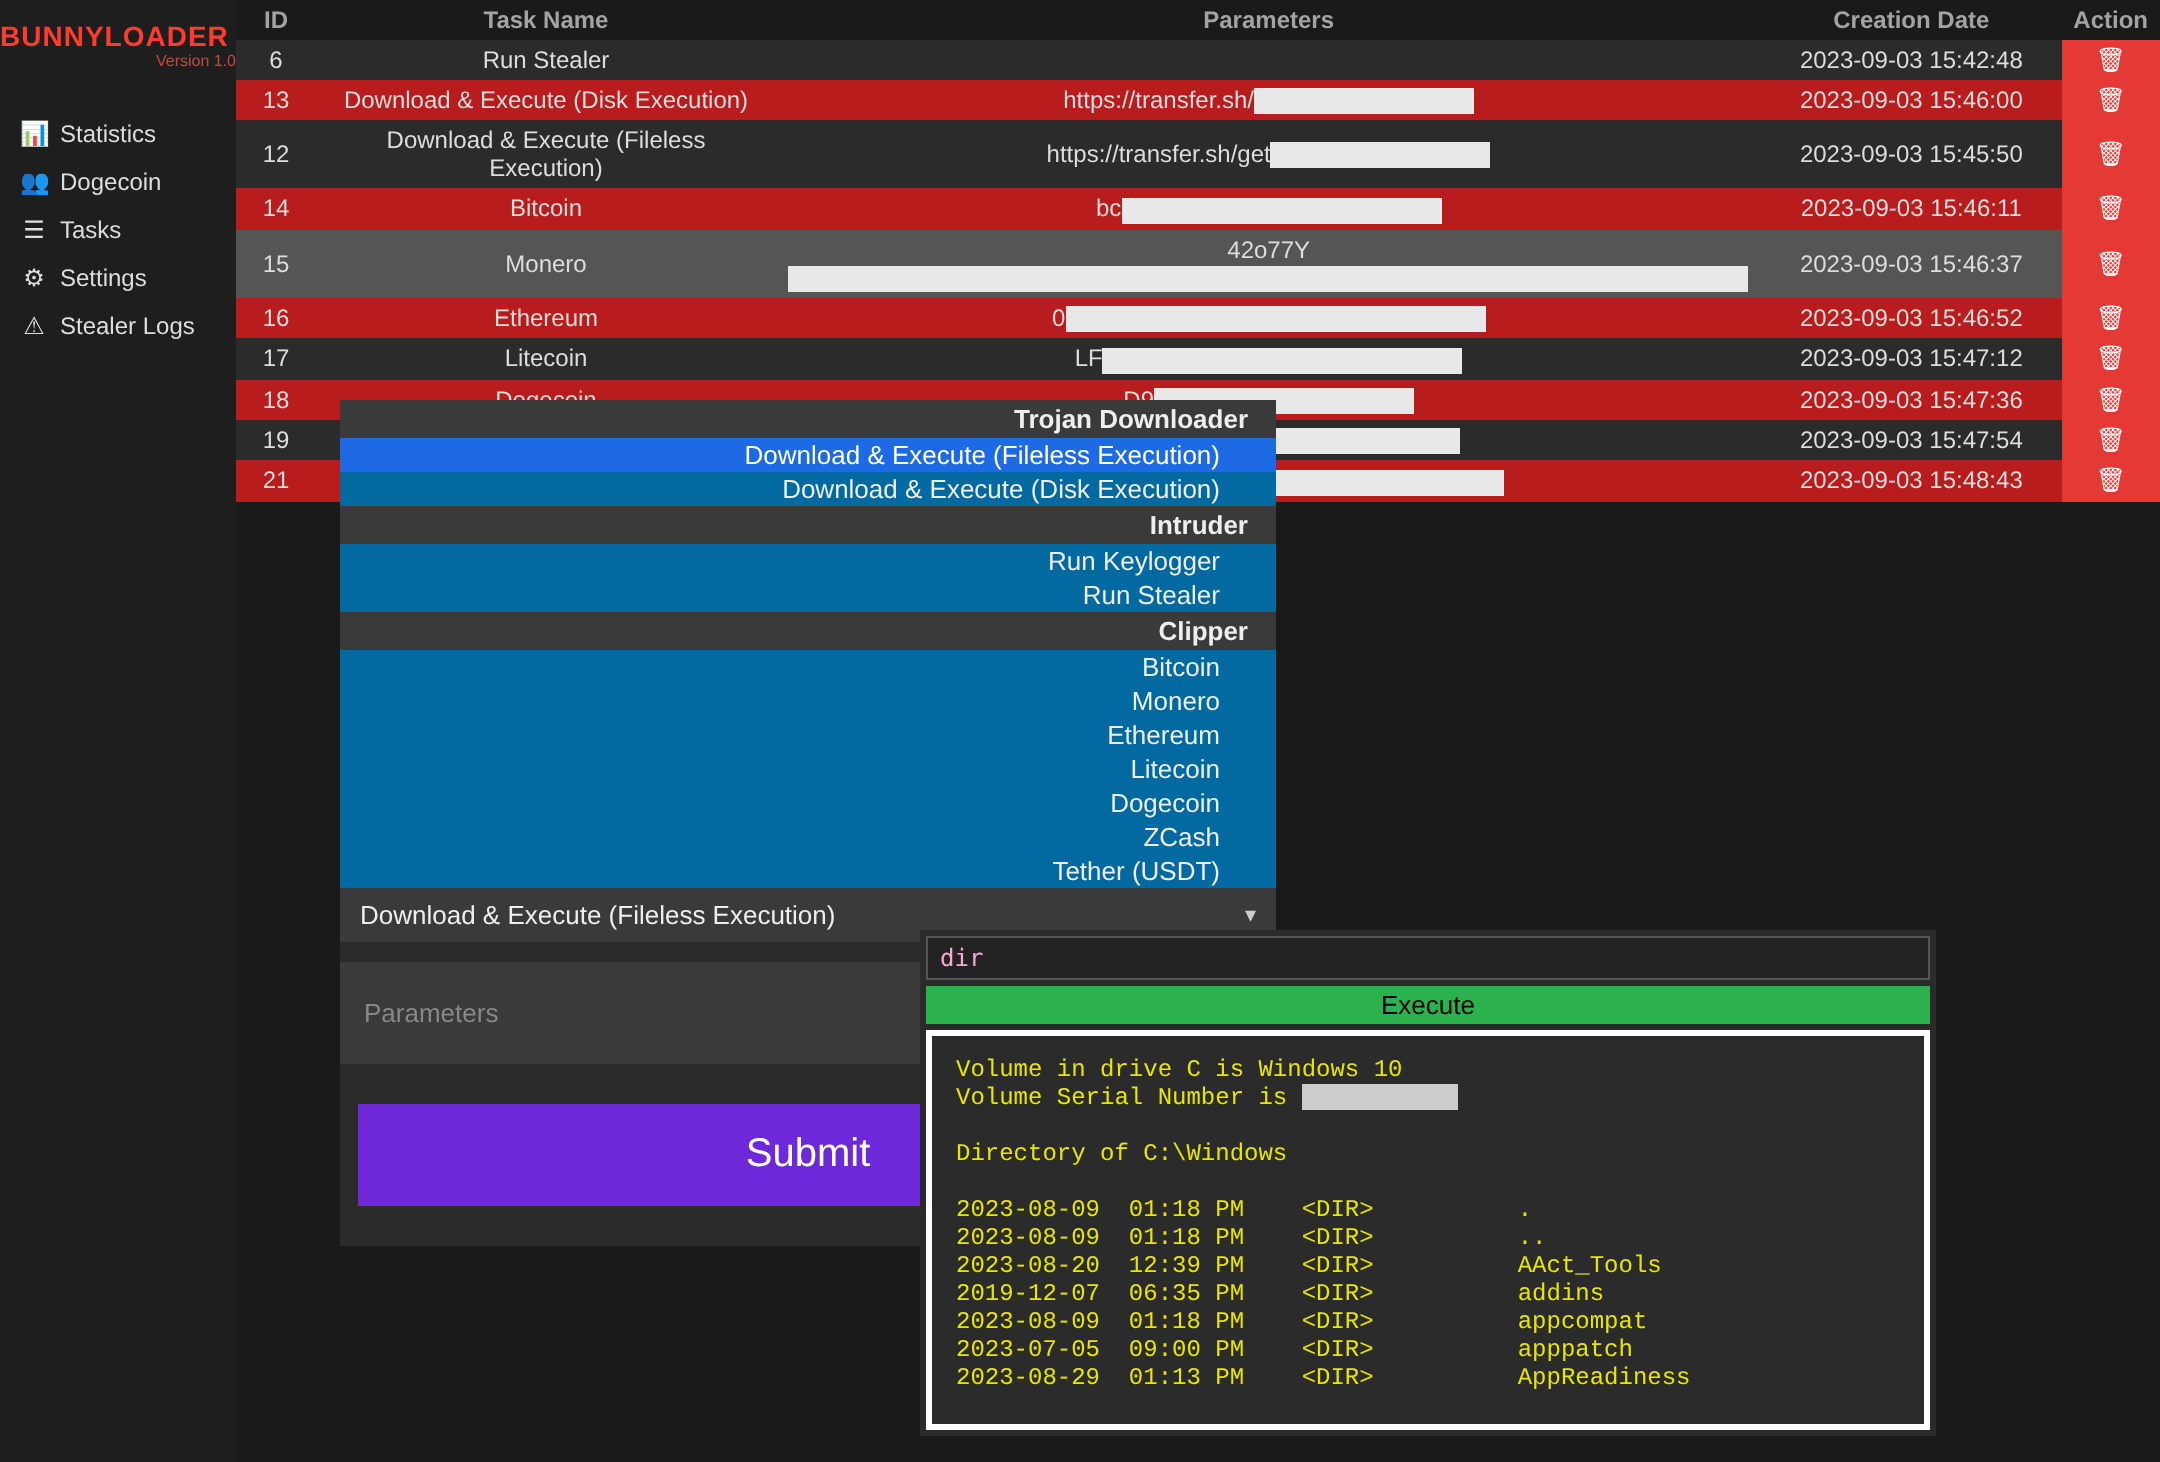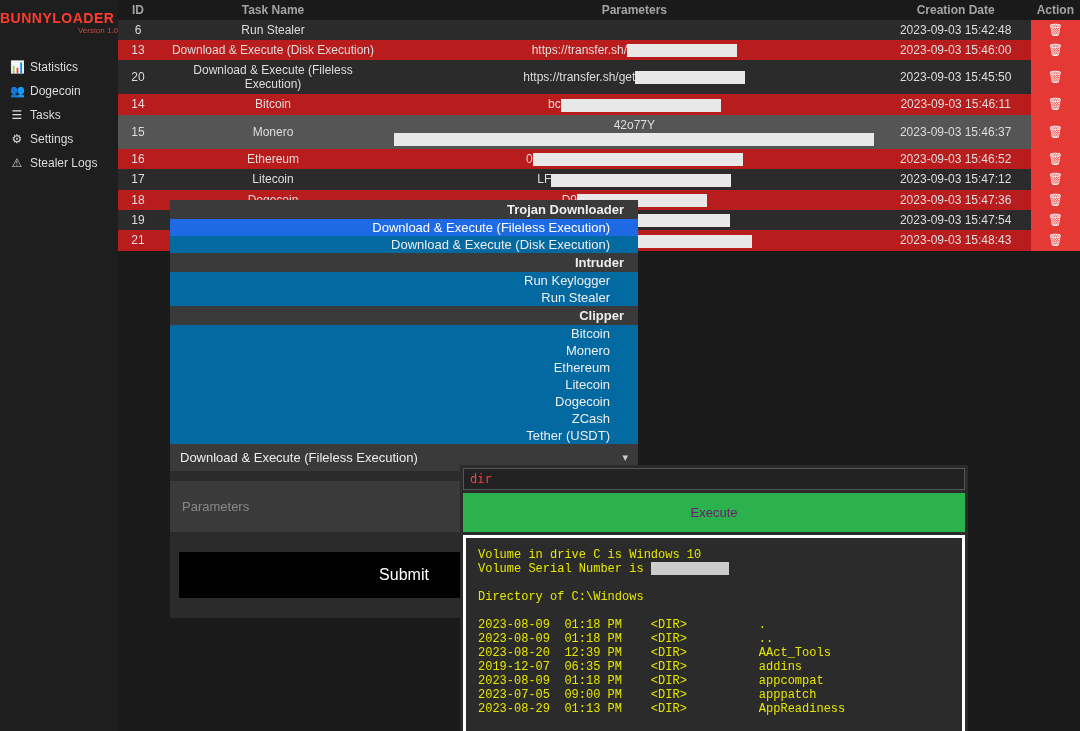--- a/index.html
+++ b/index.html
@@ -121,51 +121,51 @@
     cursor: pointer;
   }
   .chev { font-size: 11px; color:#ccc; }
   .param-box {
     background: #3a3a3a;
     margin: 10px 0 20px 0;
     padding: 18px 12px;
     color: #888;
   }
   .submit {
-    background: #000000;
+    background: #6d28d9;
     color: #fff;
     text-align: center;
     padding: 14px 0;
     width: 450px;
     margin: 0 auto;
     cursor: pointer;
-    font-size: 16px;
+    font-size: 20px;
   }
 
   .console {
     position: absolute;
     left: 460px;
     top: 465px;
     width: 508px;
     background: #2b2b2b;
   }
   .cmd-input {
     background: #222;
-    color: #ef4444;
+    color: #f9a8d4;
     font-family: monospace;
     padding: 3px 6px;
     border: 1px solid #555;
     margin: 3px;
     font-size: 12px;
   }
   .exec-btn {
     background: #2bb24c;
-    color: #701a75;
-    text-align: center;
-    padding: 12px 0;
+    color: #000000;
+    text-align: center;
+    padding: 2px 0;
     margin: 3px;
     cursor: pointer;
     font-size: 13px;
   }
   .term {
     background: #2b2b2b;
     border: 3px solid #ffffff;
     margin: 3px;
     height: 200px;
     overflow-y: scroll;
@@ -236,21 +236,21 @@
           <td class="action-cell"><span class="trash">🗑</span></td>
         </tr>
         <tr class="odd">
           <td>13</td>
           <td>Download &amp; Execute (Disk Execution)</td>
           <td>https://transfer.sh/<span class="redact" style="width:110px"></span></td>
           <td>2023-09-03 15:46:00</td>
           <td class="action-cell"><span class="trash">🗑</span></td>
         </tr>
         <tr class="even">
-          <td>20</td>
+          <td>12</td>
           <td>Download &amp; Execute (Fileless Execution)</td>
           <td>https://transfer.sh/get<span class="redact" style="width:110px"></span></td>
           <td>2023-09-03 15:45:50</td>
           <td class="action-cell"><span class="trash">🗑</span></td>
         </tr>
         <tr class="odd">
           <td>14</td>
           <td>Bitcoin</td>
           <td>bc<span class="redact" style="width:160px"></span></td>
           <td>2023-09-03 15:46:11</td>

